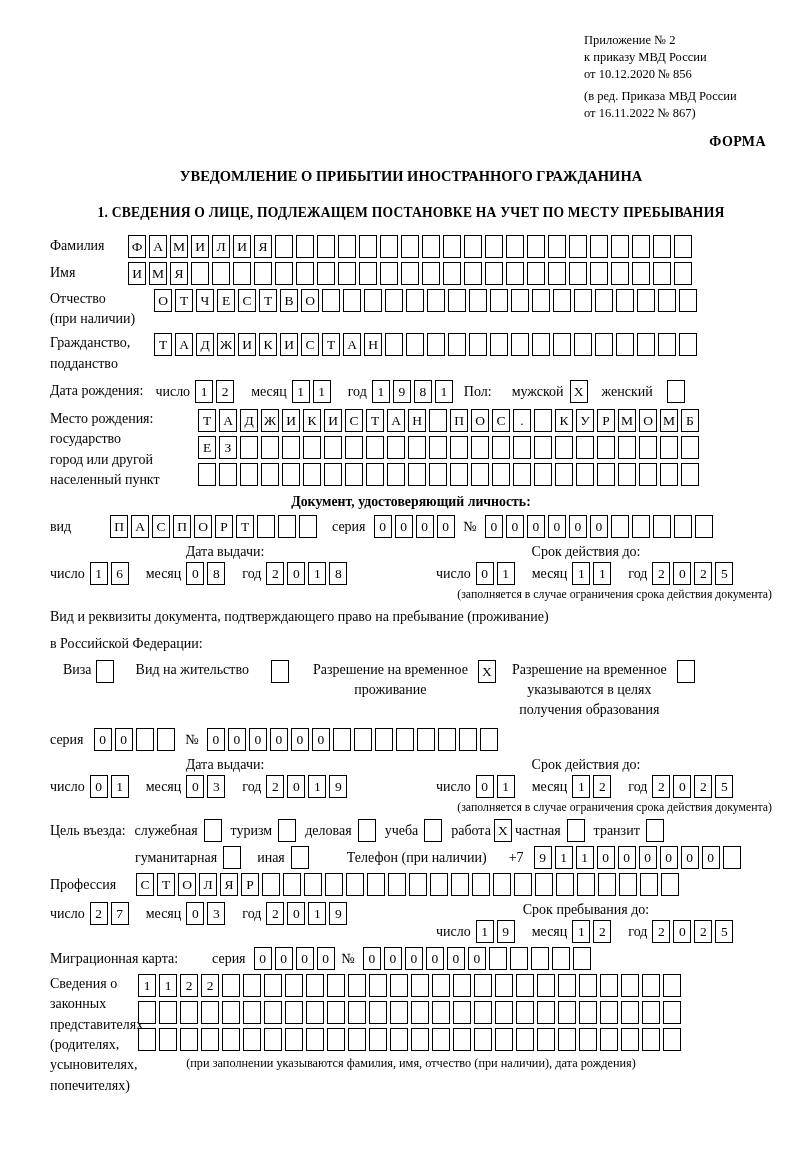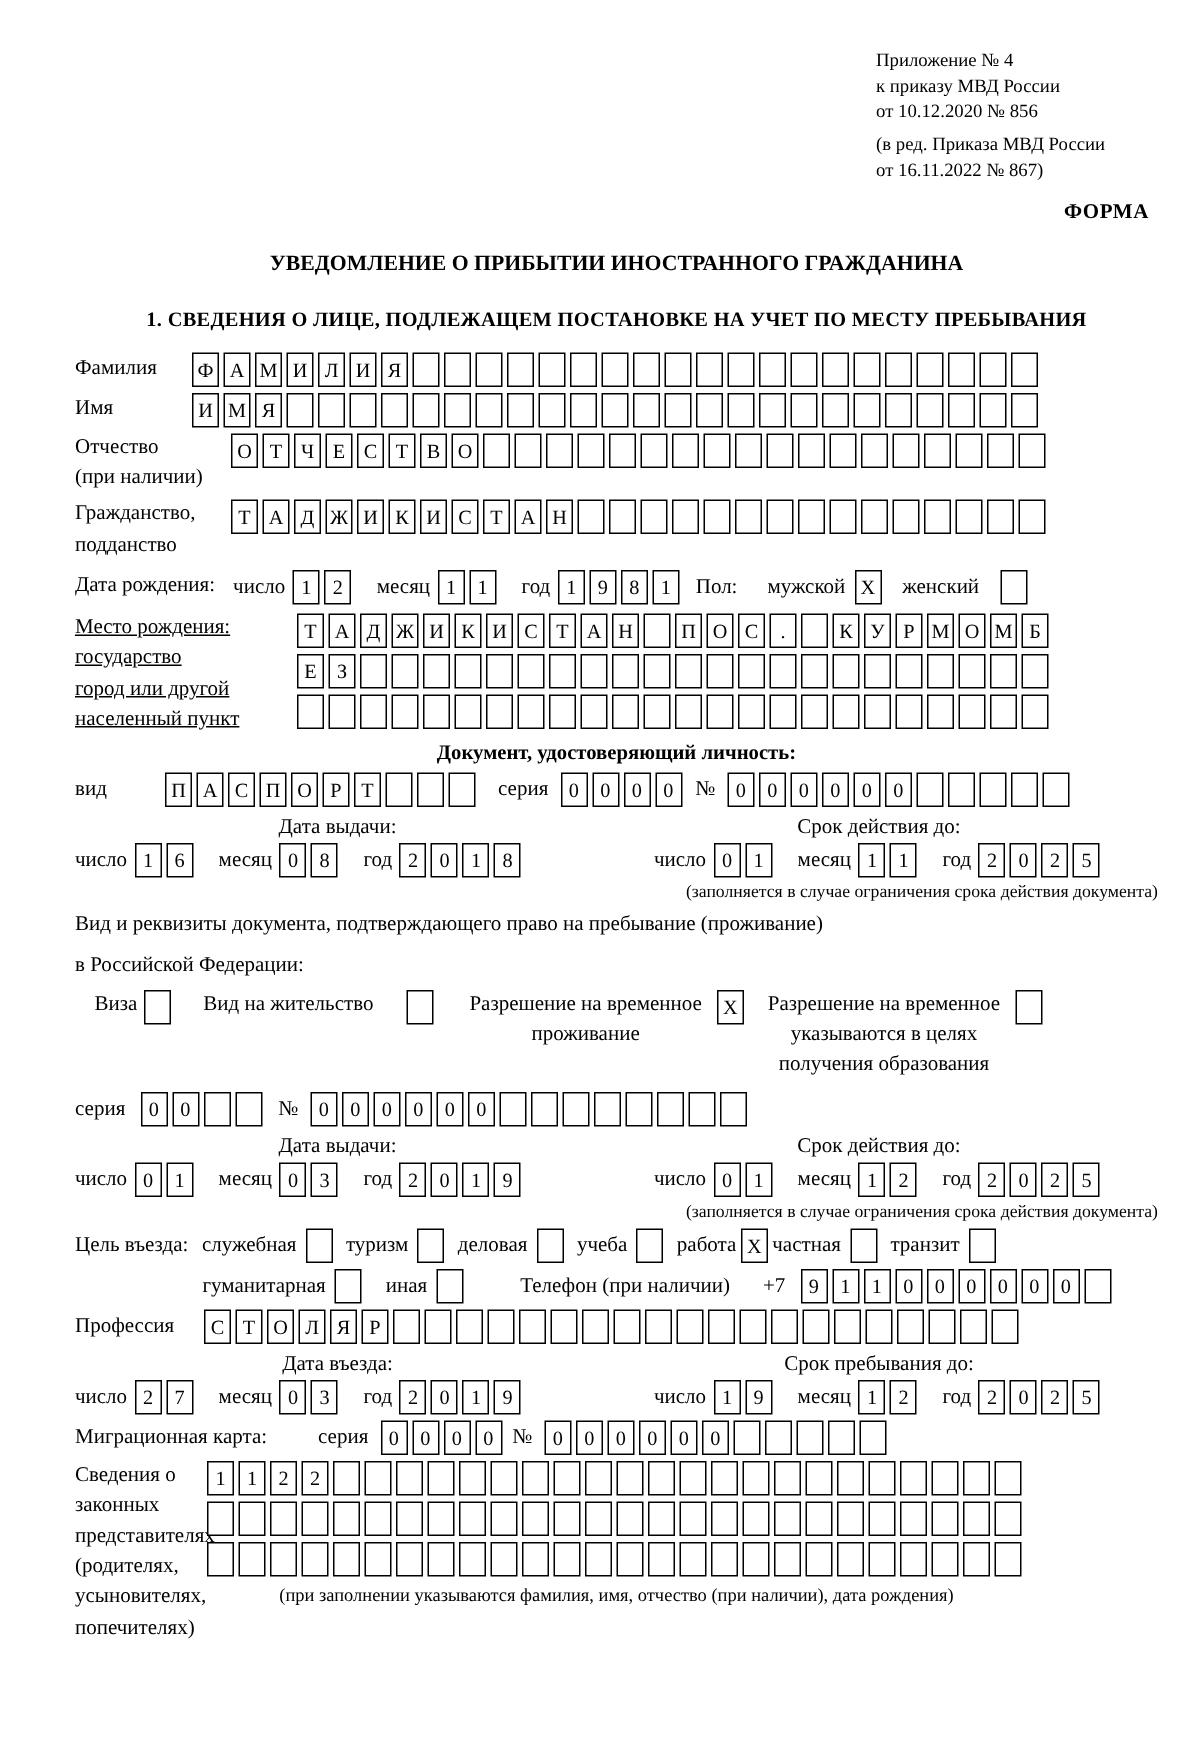--- a/index.html
+++ b/index.html
@@ -53,21 +53,21 @@
   .phone-lbl{margin-left:38px;}
   .phone-prefix{margin:0 10px 0 22px;}
   .note-final{font-size:12.3px;margin-top:5px;text-align:center;}
 </style>
 </head>
 <body>
 
 <div class="page">
 
   <div class="annex">
-    <div>Приложение № 4</div>
+    <div>Приложение № 2</div>
     <div>к приказу МВД России</div>
     <div>от 10.12.2020 № 856</div>
     <div class="annex-note">
       <div>(в ред. Приказа МВД России</div>
       <div>от 16.11.2022 № 867)</div>
     </div>
   </div>
 
   <div class="forma">ФОРМА</div>
 
@@ -113,21 +113,21 @@
       <span class="cells"><span class="cell">1</span><span class="cell">1</span></span>
       <span class="dg-lbl dg-gap">год</span>
       <span class="cells"><span class="cell">1</span><span class="cell">9</span><span class="cell">8</span><span class="cell">1</span></span>
       <span style="margin-left:8px;">Пол:</span>
       <span style="margin-left:20px;">мужской</span>
       <span class="checkbox">X</span>
       <span style="margin-left:14px;text-align:right;">женский</span>
       <span class="checkbox" style="margin-left:14px;"></span>
     </div>
 
-    <div class="row top" style="margin-top:6px;text-decoration:underline;">
+    <div class="row top" style="margin-top:6px;">
       <span class="lbl w-c">
         <span>Место рождения:</span><br>
         <span>государство</span><br>
         <span>город или другой</span><br>
         <span>населенный пункт</span>
       </span>
       <span class="stack">
         <span class="cells"><span class="cell">Т</span><span class="cell">А</span><span class="cell">Д</span><span class="cell">Ж</span><span class="cell">И</span><span class="cell">К</span><span class="cell">И</span><span class="cell">С</span><span class="cell">Т</span><span class="cell">А</span><span class="cell">Н</span><span class="cell"></span><span class="cell">П</span><span class="cell">О</span><span class="cell">С</span><span class="cell">.</span><span class="cell"></span><span class="cell">К</span><span class="cell">У</span><span class="cell">Р</span><span class="cell">М</span><span class="cell">О</span><span class="cell">М</span><span class="cell">Б</span></span>
         <span class="cells"><span class="cell">Е</span><span class="cell">З</span><span class="cell"></span><span class="cell"></span><span class="cell"></span><span class="cell"></span><span class="cell"></span><span class="cell"></span><span class="cell"></span><span class="cell"></span><span class="cell"></span><span class="cell"></span><span class="cell"></span><span class="cell"></span><span class="cell"></span><span class="cell"></span><span class="cell"></span><span class="cell"></span><span class="cell"></span><span class="cell"></span><span class="cell"></span><span class="cell"></span><span class="cell"></span><span class="cell"></span></span>
         <span class="cells"><span class="cell"></span><span class="cell"></span><span class="cell"></span><span class="cell"></span><span class="cell"></span><span class="cell"></span><span class="cell"></span><span class="cell"></span><span class="cell"></span><span class="cell"></span><span class="cell"></span><span class="cell"></span><span class="cell"></span><span class="cell"></span><span class="cell"></span><span class="cell"></span><span class="cell"></span><span class="cell"></span><span class="cell"></span><span class="cell"></span><span class="cell"></span><span class="cell"></span><span class="cell"></span><span class="cell"></span></span>
@@ -281,21 +281,20 @@
       <span class="cells"><span class="cell">9</span><span class="cell">1</span><span class="cell">1</span><span class="cell">0</span><span class="cell">0</span><span class="cell">0</span><span class="cell">0</span><span class="cell">0</span><span class="cell">0</span><span class="cell"></span></span>
     </div>
 
     <div class="row">
       <span class="lbl w-d">Профессия</span>
       <span class="cells"><span class="cell">С</span><span class="cell">Т</span><span class="cell">О</span><span class="cell">Л</span><span class="cell">Я</span><span class="cell">Р</span><span class="cell"></span><span class="cell"></span><span class="cell"></span><span class="cell"></span><span class="cell"></span><span class="cell"></span><span class="cell"></span><span class="cell"></span><span class="cell"></span><span class="cell"></span><span class="cell"></span><span class="cell"></span><span class="cell"></span><span class="cell"></span><span class="cell"></span><span class="cell"></span><span class="cell"></span><span class="cell"></span><span class="cell"></span><span class="cell"></span></span>
     </div>
 
     <div class="dates">
       <div class="dcol-left">
-        <div class="dtitle">Дата въезда:</div>
         <div class="dfields">
           <span class="dg-lbl">число</span>
           <span class="cells"><span class="cell">2</span><span class="cell">7</span></span>
           <span class="dg-lbl dg-gap">месяц</span>
           <span class="cells"><span class="cell">0</span><span class="cell">3</span></span>
           <span class="dg-lbl dg-gap">год</span>
           <span class="cells"><span class="cell">2</span><span class="cell">0</span><span class="cell">1</span><span class="cell">9</span></span>
         </div>
       </div>
       <div class="dcol-right">

